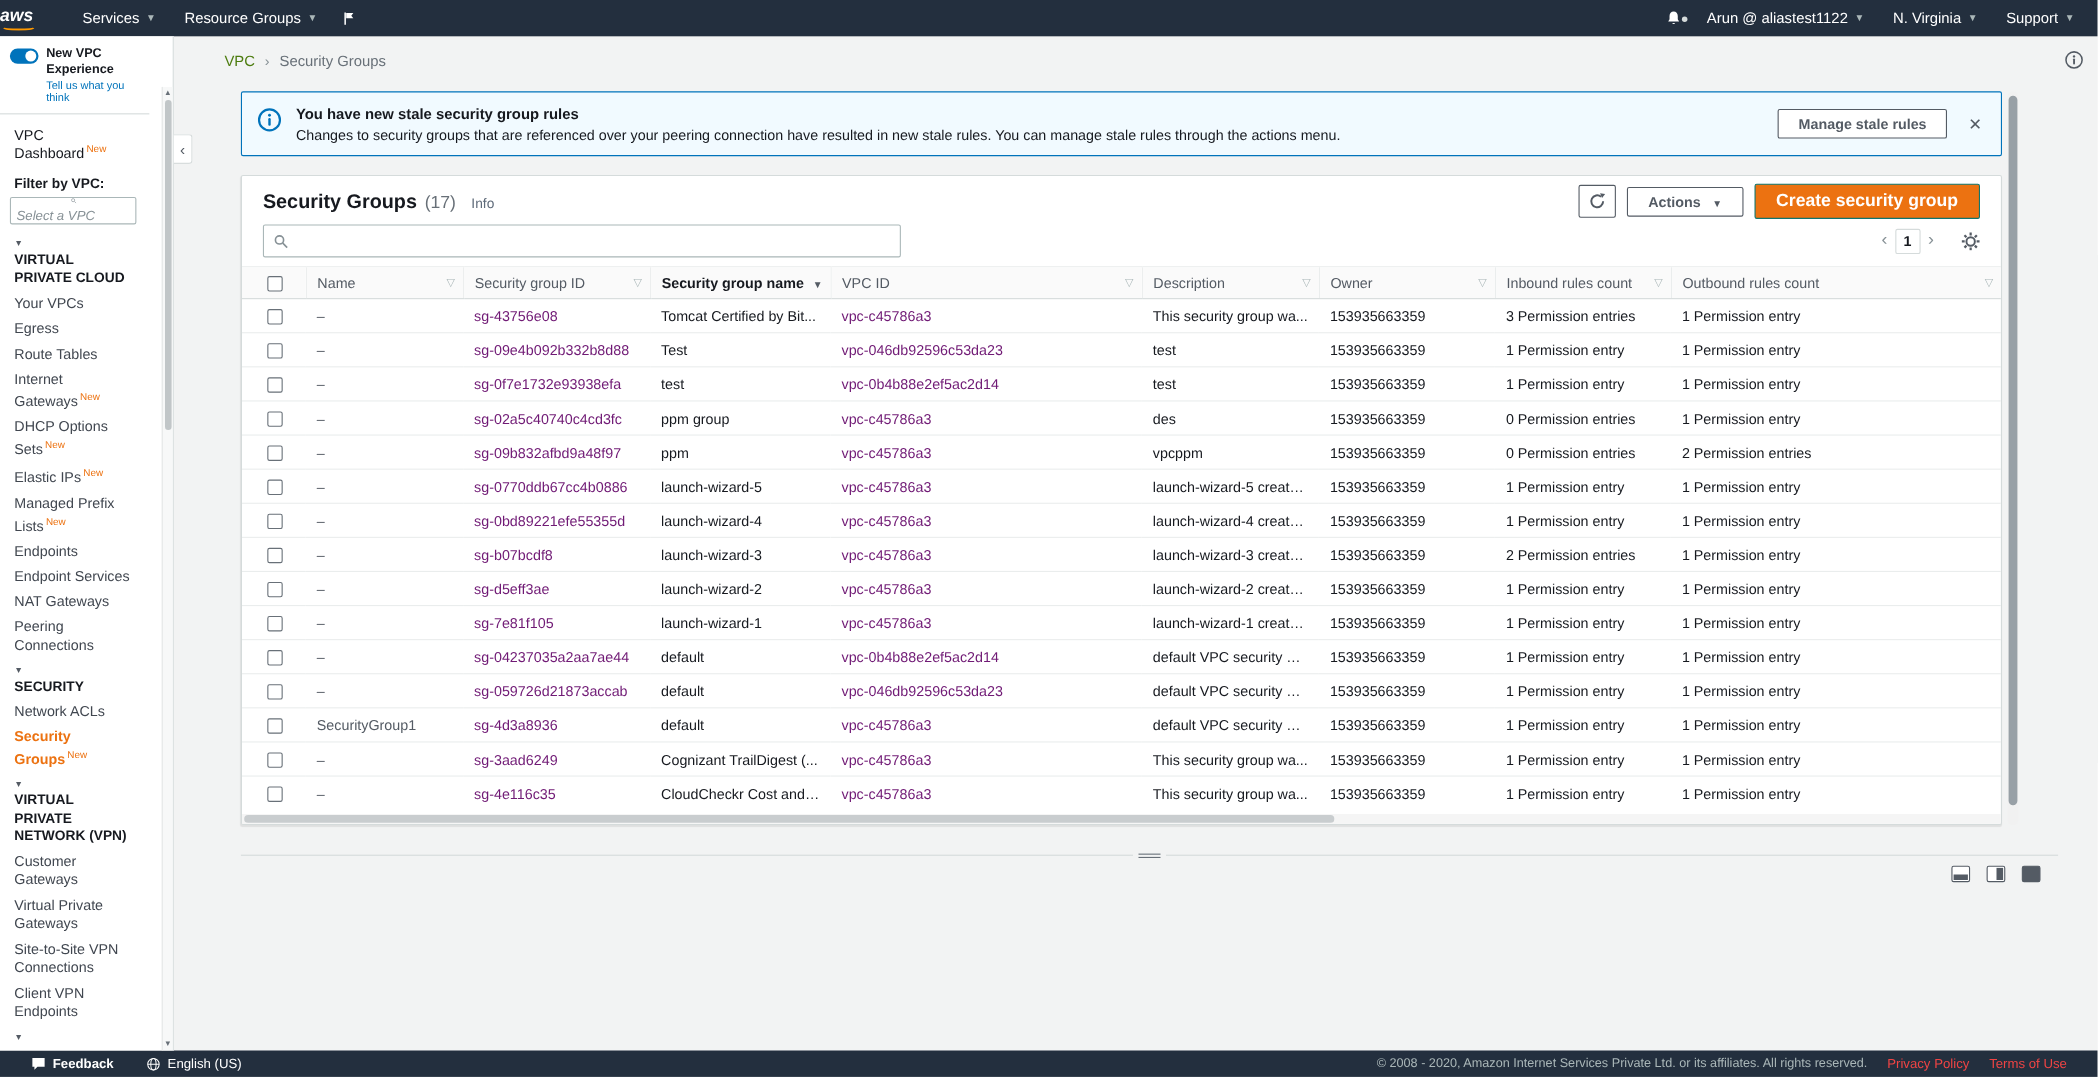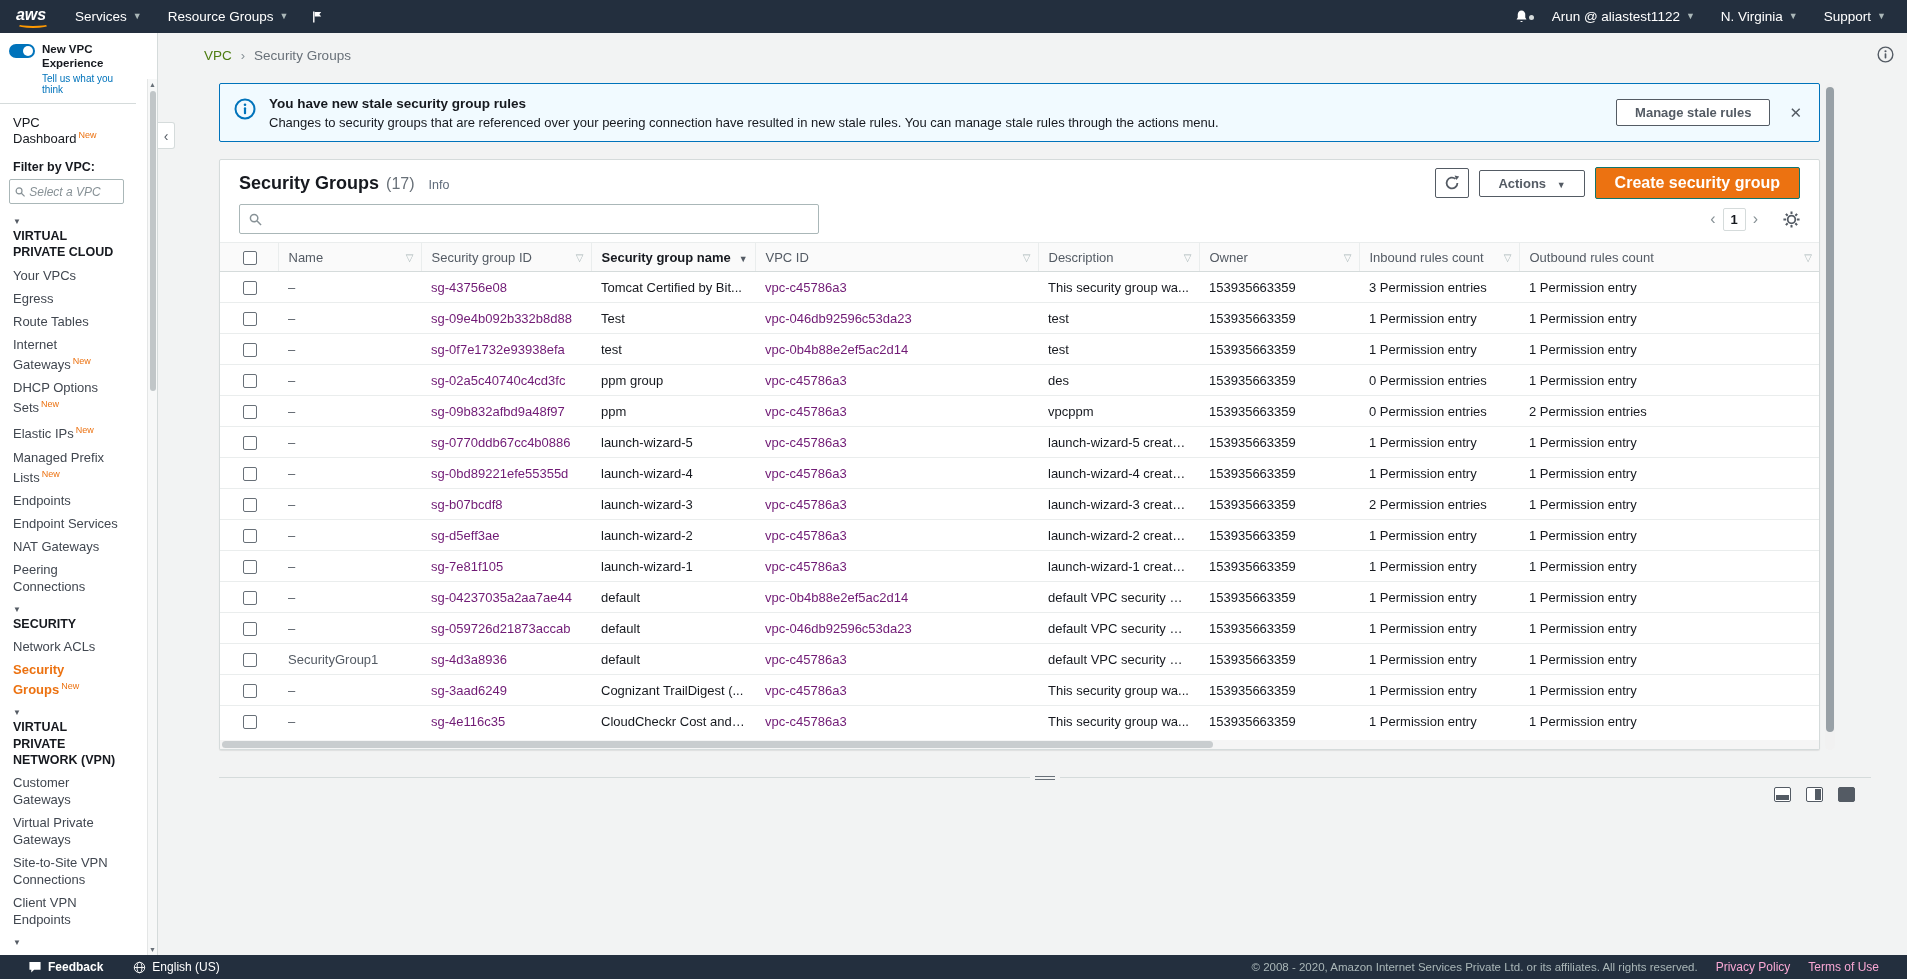--- a/index.html
+++ b/index.html
@@ -6,21 +6,21 @@
   html,body { width:1907px; height:979px; overflow:hidden; }
   body {
     display:flex; flex-direction:column;
     font-family:"Liberation Sans", sans-serif;
     background:#f2f3f3; color:#16191f; cursor:default;
   }
   a { text-decoration:none; cursor:pointer; }
 
   
   .topnav { height:33px; background:#232f3e; display:flex; align-items:center; color:#fff; font-size:13.5px; flex:0 0 auto; }
-  .logo { width:62px; display:flex; justify-content:center; cursor:pointer; }
+  .logo { width:62px; display:flex; cursor:pointer; }
   .logo-text { font-weight:bold; font-size:16px; font-style:italic; position:relative; padding-bottom:3px; }
   .logo-smile { position:absolute; left:1px; right:-3px; bottom:-1px; height:7px;
     border:2px solid transparent; border-bottom-color:#ff9900; border-radius:50%; }
   .nav-link { padding:0 13px; height:33px; display:flex; align-items:center; gap:6px; cursor:pointer; }
   .caret { color:#aab7b8; font-size:9px; line-height:1; }
   .nav-icon-btn { padding:0 10px; height:33px; display:flex; align-items:center; cursor:pointer; }
   .topnav-right { margin-left:auto; display:flex; align-items:center; padding-right:8px; }
   .bell-wrap { position:relative; padding:0 10px; display:flex; align-items:center; cursor:pointer; }
   .bell-dot { position:absolute; top:6px; right:5px; width:5px; height:5px; border-radius:50%; background:#d5dbdb; }
 
@@ -31,21 +31,21 @@
   .sidebar { width:158px; background:#fff; border-right:1px solid #d5dbdb; position:relative; overflow:hidden; flex:0 0 auto; }
   .sidebar-inner { width:136px; overflow:hidden; height:100%; }
   .vpc-exp { display:flex; gap:7px; padding:9px 6px 8px 9px; border-bottom:1px solid #d5dbdb; align-items:flex-start; cursor:pointer; }
   .toggle { width:26px; height:14px; background:#0073bb; border-radius:8px; position:relative; flex:0 0 auto; margin-top:2px; }
   .toggle-knob { width:10px; height:10px; background:#fff; border-radius:50%; position:absolute; top:2px; right:2px; }
   .vpc-exp-title { font-size:11.5px; font-weight:bold; color:#16191f; line-height:1.25; }
   .vpc-exp-sub { font-size:10px; color:#0073bb; margin-top:2px; }
   .dash-link { padding:11px 10px 2px 13px; font-size:13px; color:#16191f; cursor:pointer; }
   .filter-label { padding:12px 13px 5px; font-weight:bold; font-size:12.5px; }
   .side-search { margin:0 12px 10px 9px; border:1px solid #aab7b8; border-radius:2px; height:25px;
-    display:flex; align-items:center; padding:0 5px; gap:4px; background:#fff; }
+    display:flex; align-items:center; padding:0 5px; gap:4px; background:#fff;flex-direction:column; }
   .side-search input { border:none; outline:none; width:100%; font-size:12px; background:transparent; }
   .side-search input::placeholder { color:#879196; font-style:italic; }
   .nav-section { margin-top:4px; }
   .nav-tri { padding:3px 13px 0; font-size:8px; color:#545b64; cursor:pointer; }
   .nav-section-title { padding:2px 20px 3px 13px; font-weight:bold; font-size:12.5px; color:#16191f; line-height:1.3; }
   .nav-item { padding:3px 18px 3px 13px; font-size:13px; color:#414750; line-height:17px; cursor:pointer; }
   .nav-item.active { color:#ec7211; font-weight:bold; }
   .new-badge { color:#ec7211; font-size:9px; vertical-align:super; font-weight:normal; margin-left:2px; }
   .side-scroll { position:absolute; right:0; top:46px; bottom:0; width:10px; background:#f7f8f8; border-left:1px solid #e4e6e6;
     display:flex; flex-direction:column; align-items:center; }
@@ -140,21 +140,21 @@
   .pi-right::after { content:''; position:absolute; right:1px; top:1px; bottom:1px; width:6px; background:#545b64; }
   .pi-full { background:#545b64; }
 
   
   .footer { height:24px; background:#232f3e; display:flex; align-items:center; padding:0 28px; color:#fff;
     font-size:12px; flex:0 0 auto; gap:30px; }
   .footer-link { display:flex; gap:6px; align-items:center; cursor:pointer; }
   .footer-link.bold { font-weight:bold; }
   .footer-right { margin-left:auto; display:flex; gap:18px; align-items:center; }
   .copyright { color:#aab7b8; font-size:11.5px; }
-  .footer-a { color:#f9a8d4; cursor:pointer; }
+  .footer-a { color:#ef4444; cursor:pointer; }
 </style>
 </head>
 <body>
 
 <div class="topnav">
   <div class="logo">
     <span class="logo-text">
       <span>aws</span>
       <span class="logo-smile"></span>
     </span>

